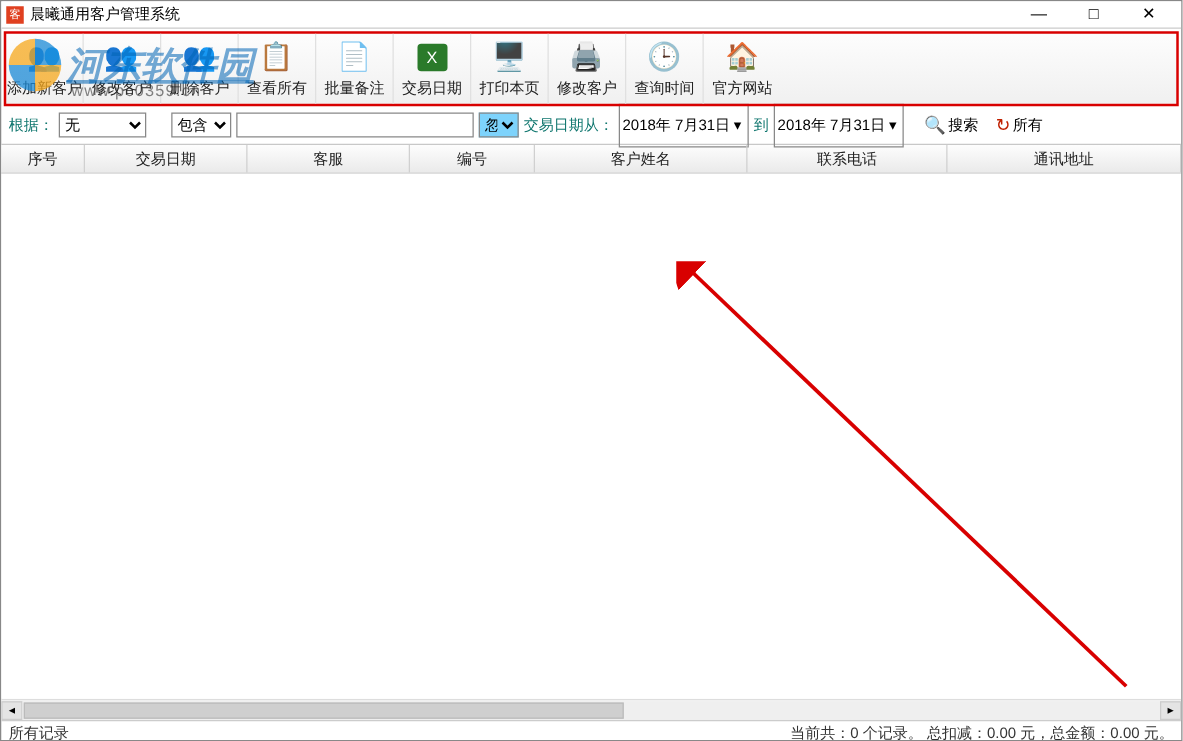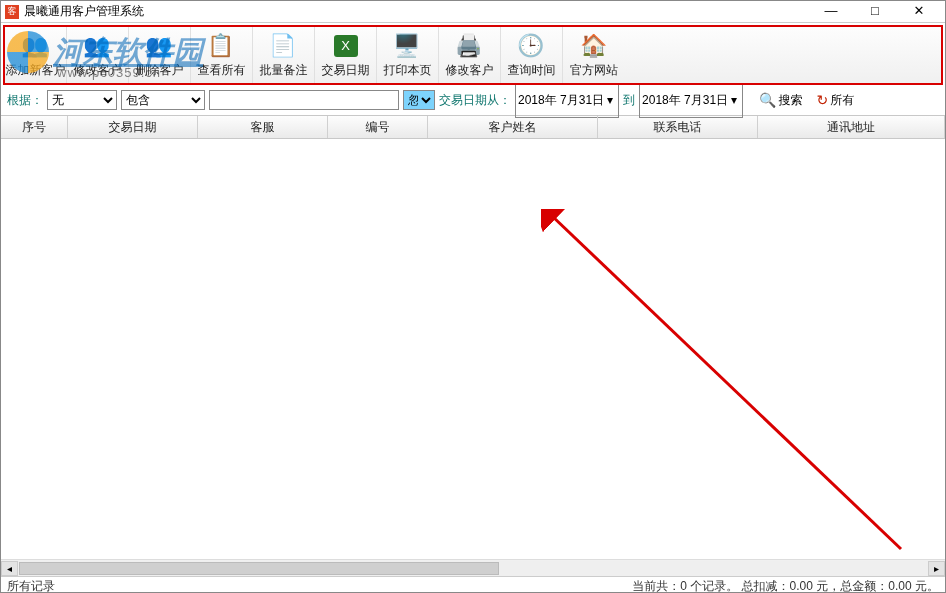--- a/index.html
+++ b/index.html
@@ -12,21 +12,21 @@
 
 .toolbar { height: 60px; border: 2px solid #d80000; margin: 2px 2px 0 2px; display: flex; background: linear-gradient(#fdfdfd,#f0f0f0); position: relative; }
 .tool-btn { width: 62px; display: flex; flex-direction: column; align-items: center; justify-content: center; font-size: 12px; color: #222; cursor: pointer; border-right: 1px solid #e0e0e0; }
 .tool-btn:last-child { border-right: none; }
 .tool-icon { width: 30px; height: 28px; margin-bottom: 2px; display: flex; align-items: center; justify-content: center; font-size: 22px; }
 
 .filterbar { height: 30px; display: flex; align-items: center; padding: 4px 6px; font-size: 12px; gap: 4px; }
 .filterbar select, .filterbar input[type=text] { font-size: 12px; height: 20px; border: 1px solid #888; background: #fff; }
 .filterbar .lbl { color: #0f766e; }
 .filterbar .sel-w1 { width: 70px; }
-.filterbar .sel-w2 { width: 84px; }
+.filterbar .sel-w2 { width: 48px; margin-left: 16px; }
 .filterbar .txt-w { width: 190px; }
 .filterbar .sel-w3 { width: 32px; background: #7dd3fc; }
 .date-box { display: inline-flex; align-items: center; border: 1px solid #888; height: 36px; padding: 0 2px; font-size: 12px; }
 .date-box .dd { width: 12px; text-align: center; cursor: pointer; }
 .search-btn { display: inline-flex; align-items: center; gap: 2px; cursor: pointer; color: #000; }
 .magnifier { color: #e08000; font-size: 14px; }
 .refresh-ico { color: #c02000; font-size: 14px; }
 
 .grid-header { height: 24px; background: linear-gradient(#fdfdfd,#eaeaea); border-top: 1px solid #c8c8c8; border-bottom: 1px solid #c8c8c8; display: flex; font-size: 12px; }
 .grid-header .col { border-right: 1px solid #d0d0d0; display: flex; align-items: center; justify-content: center; color: #222; }

